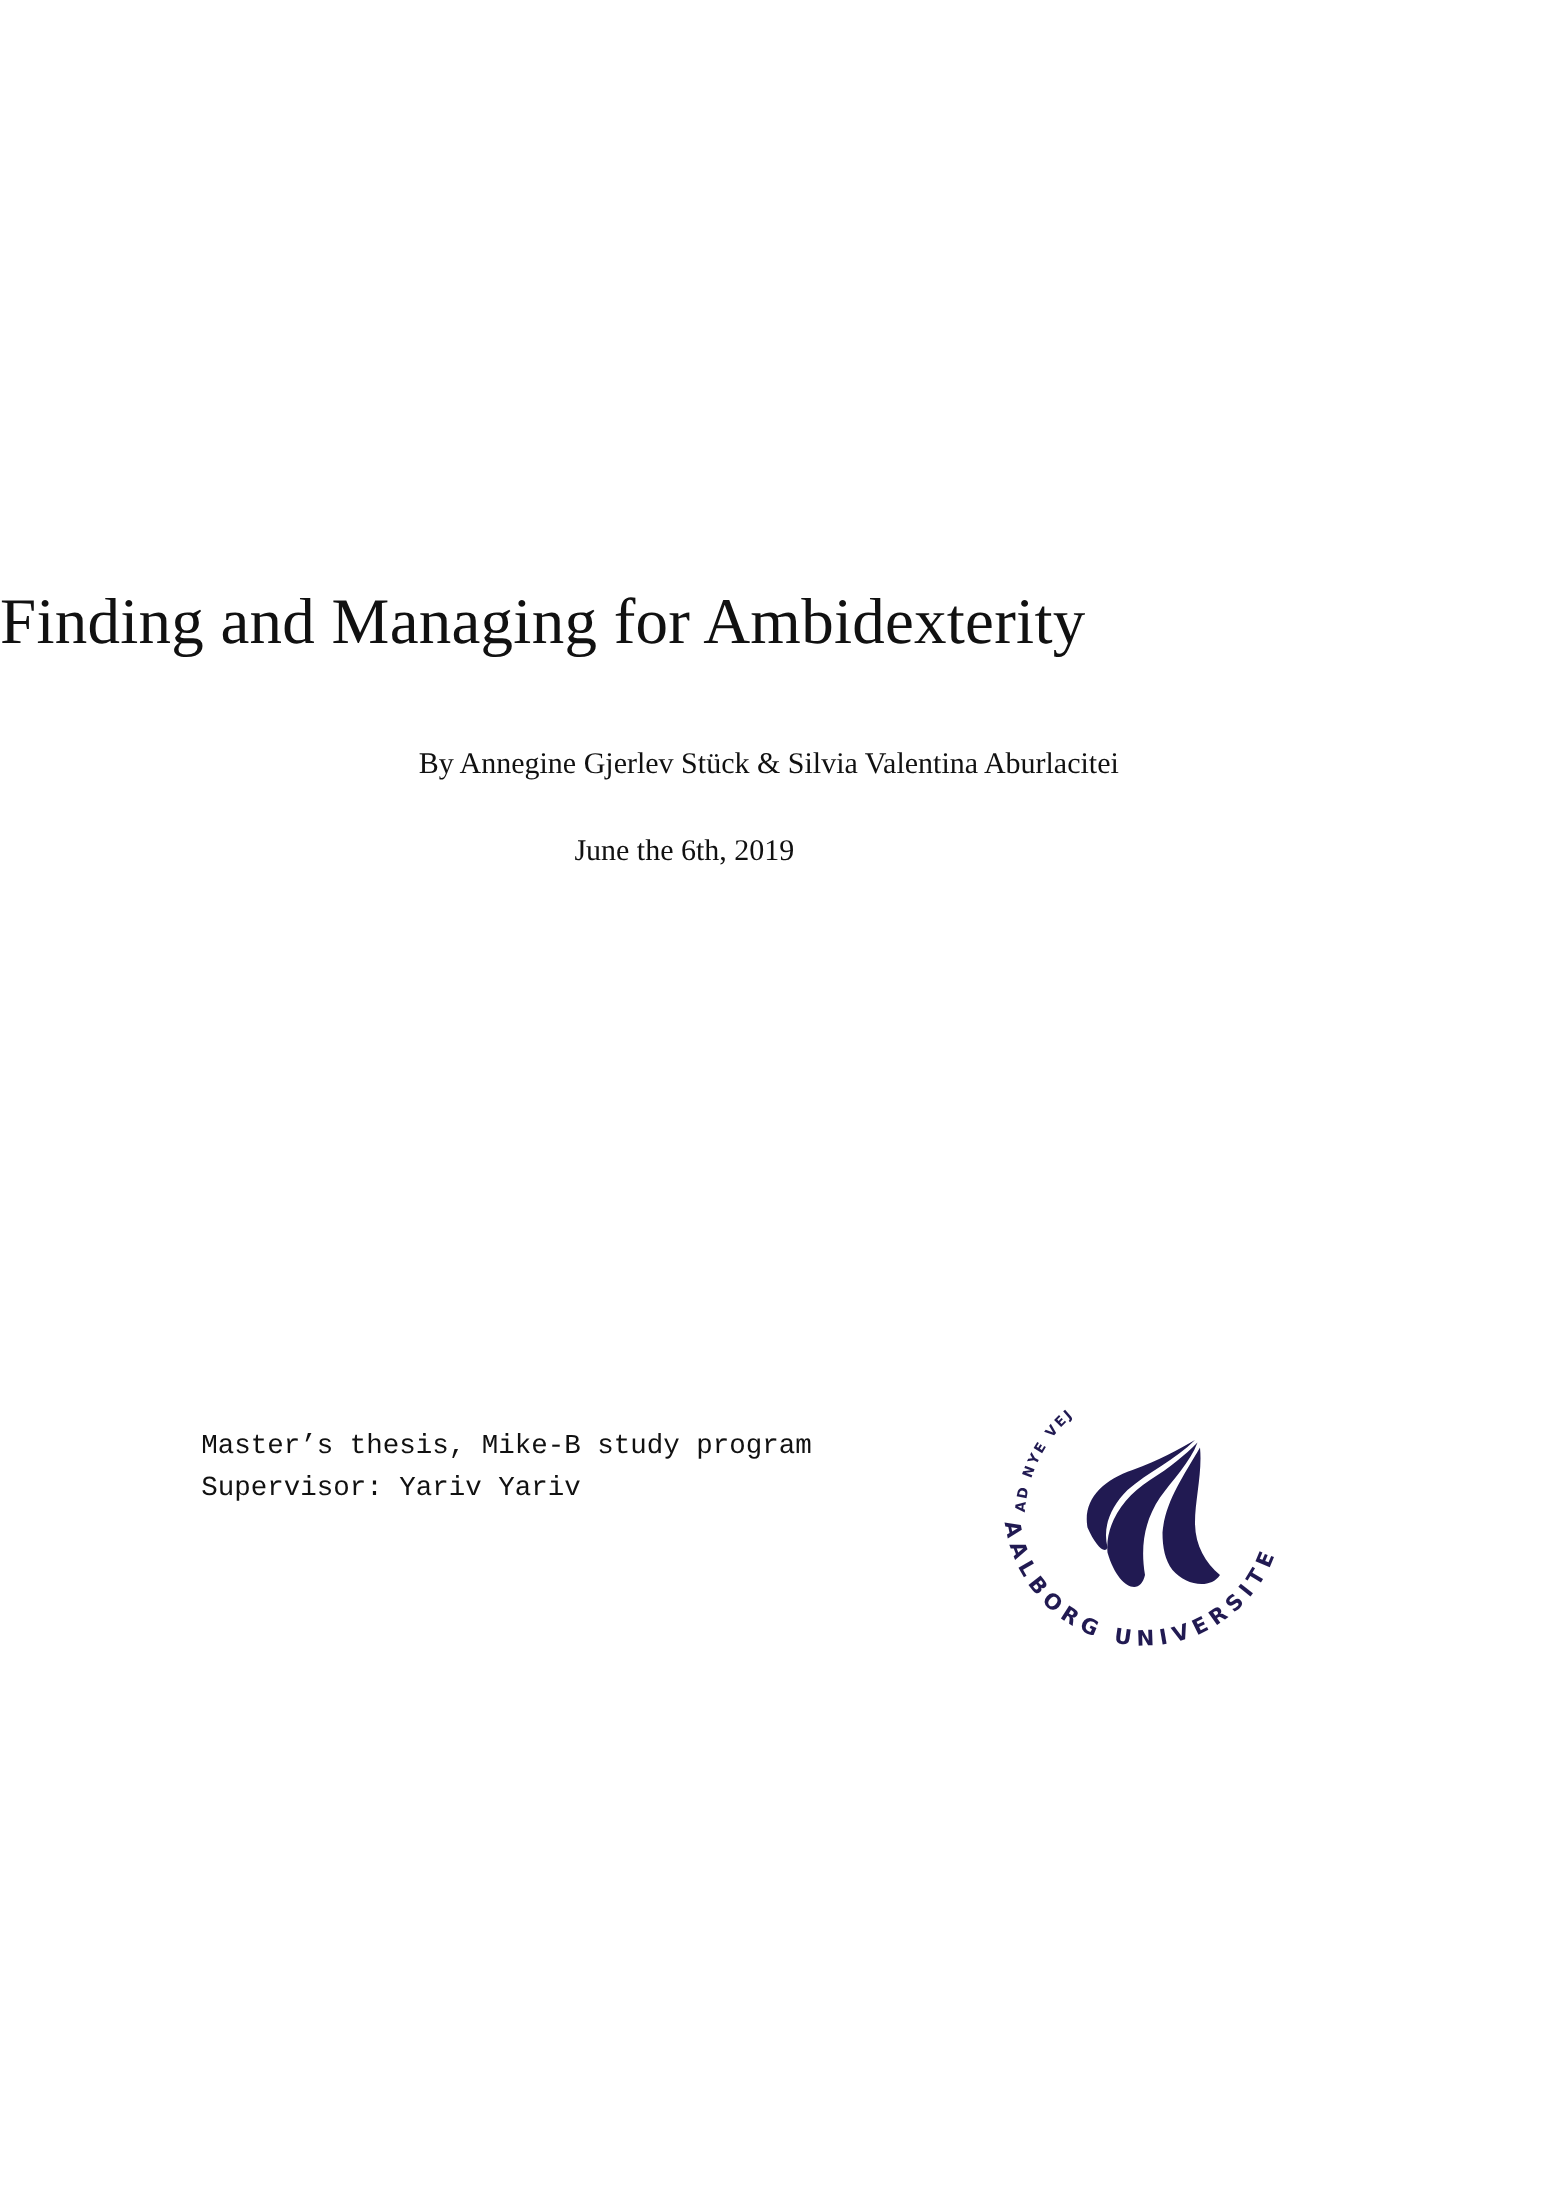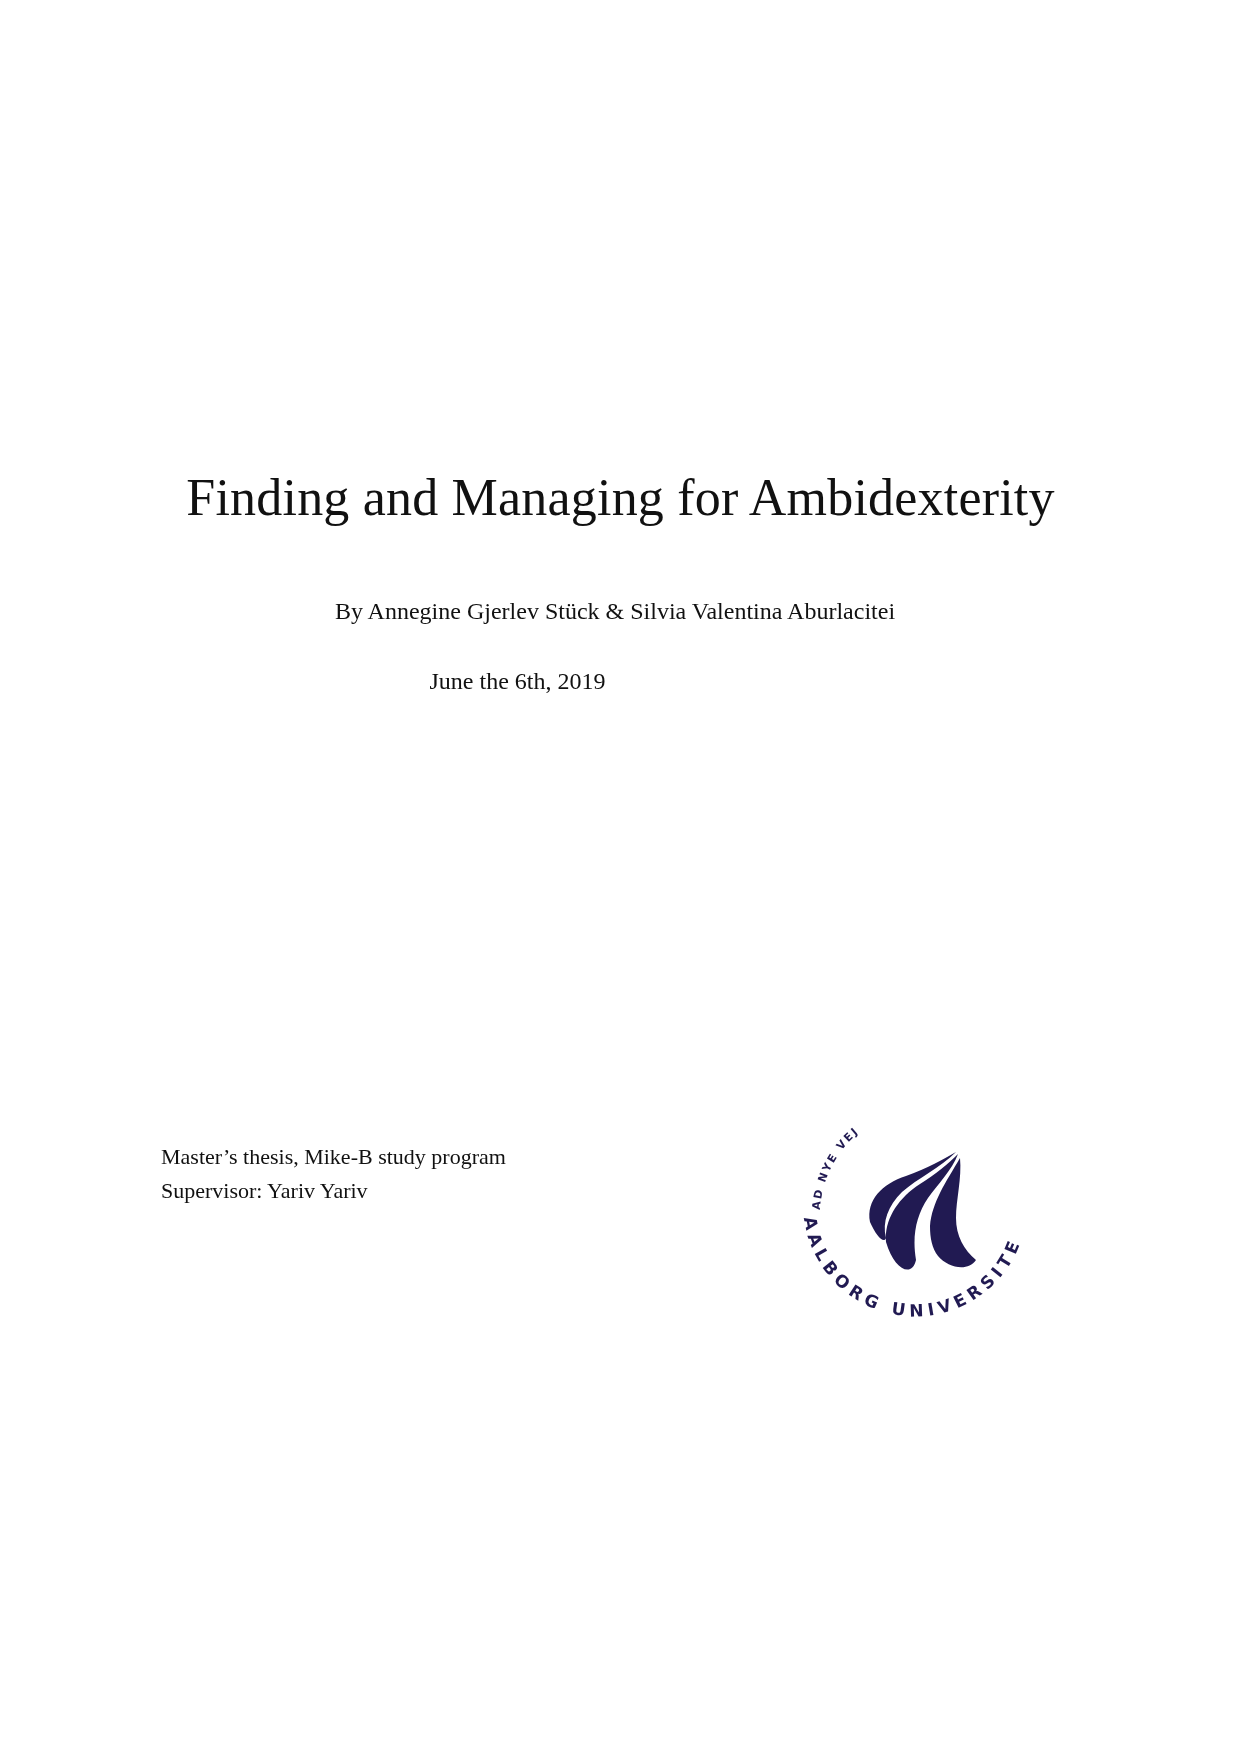--- a/index.html
+++ b/index.html
@@ -20,21 +20,21 @@
       left: 0; top: 0;
       width: 1241px;
       height: 1754px;
       background: #ffffff;
     }
     .title {
       position: absolute;
       left: 0;
       width: 1241px;
       top: 466px;
-      text-align: center;
+      text-align: left;
       font-family: "Liberation Serif", "DejaVu Serif", serif;
       font-size: 52px;
       line-height: 64px;
       font-weight: normal;
       color: #111;
       letter-spacing: 0.2px;
     }
     .authors {
       position: absolute;
       left: 0;
@@ -49,26 +49,27 @@
     .date {
       position: absolute;
       left: 0;
       width: 1035px;
       top: 666px;
       text-align: center;
       font-family: "Liberation Serif", "DejaVu Serif", serif;
       font-size: 24px;
       line-height: 30px;
       color: #111;
+      padding-left: 30px;
     }
     .meta {
       position: absolute;
       left: 161px;
       top: 1140px;
-      font-family: Liberation Serif, serif;
+      font-family: Liberation Mono, monospace;
       font-size: 22px;
       line-height: 33.5px;
       color: #111;
     }
     .meta .line { display: block; white-space: nowrap; }
     .logo {
       position: absolute;
       left: 790px;
       top: 1118px;
       width: 250px;

